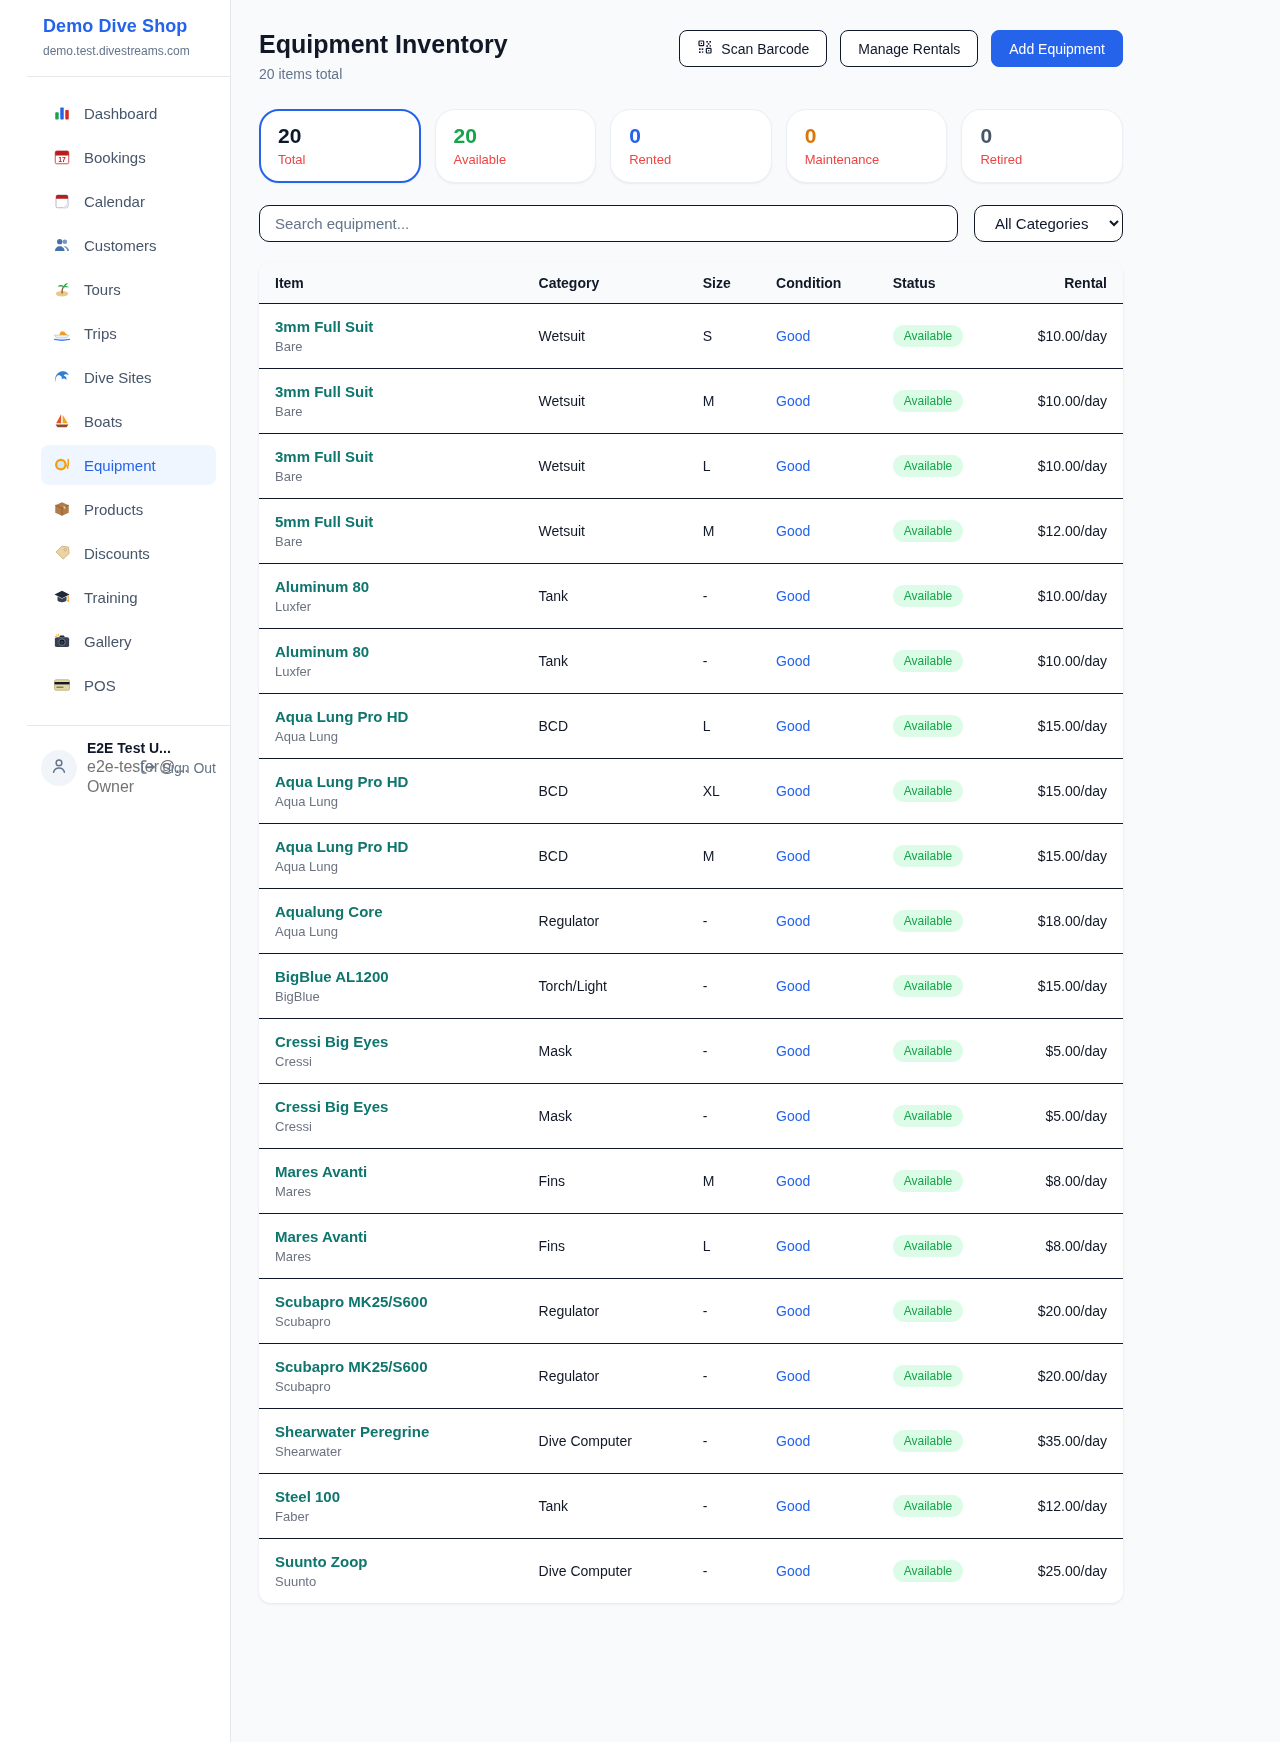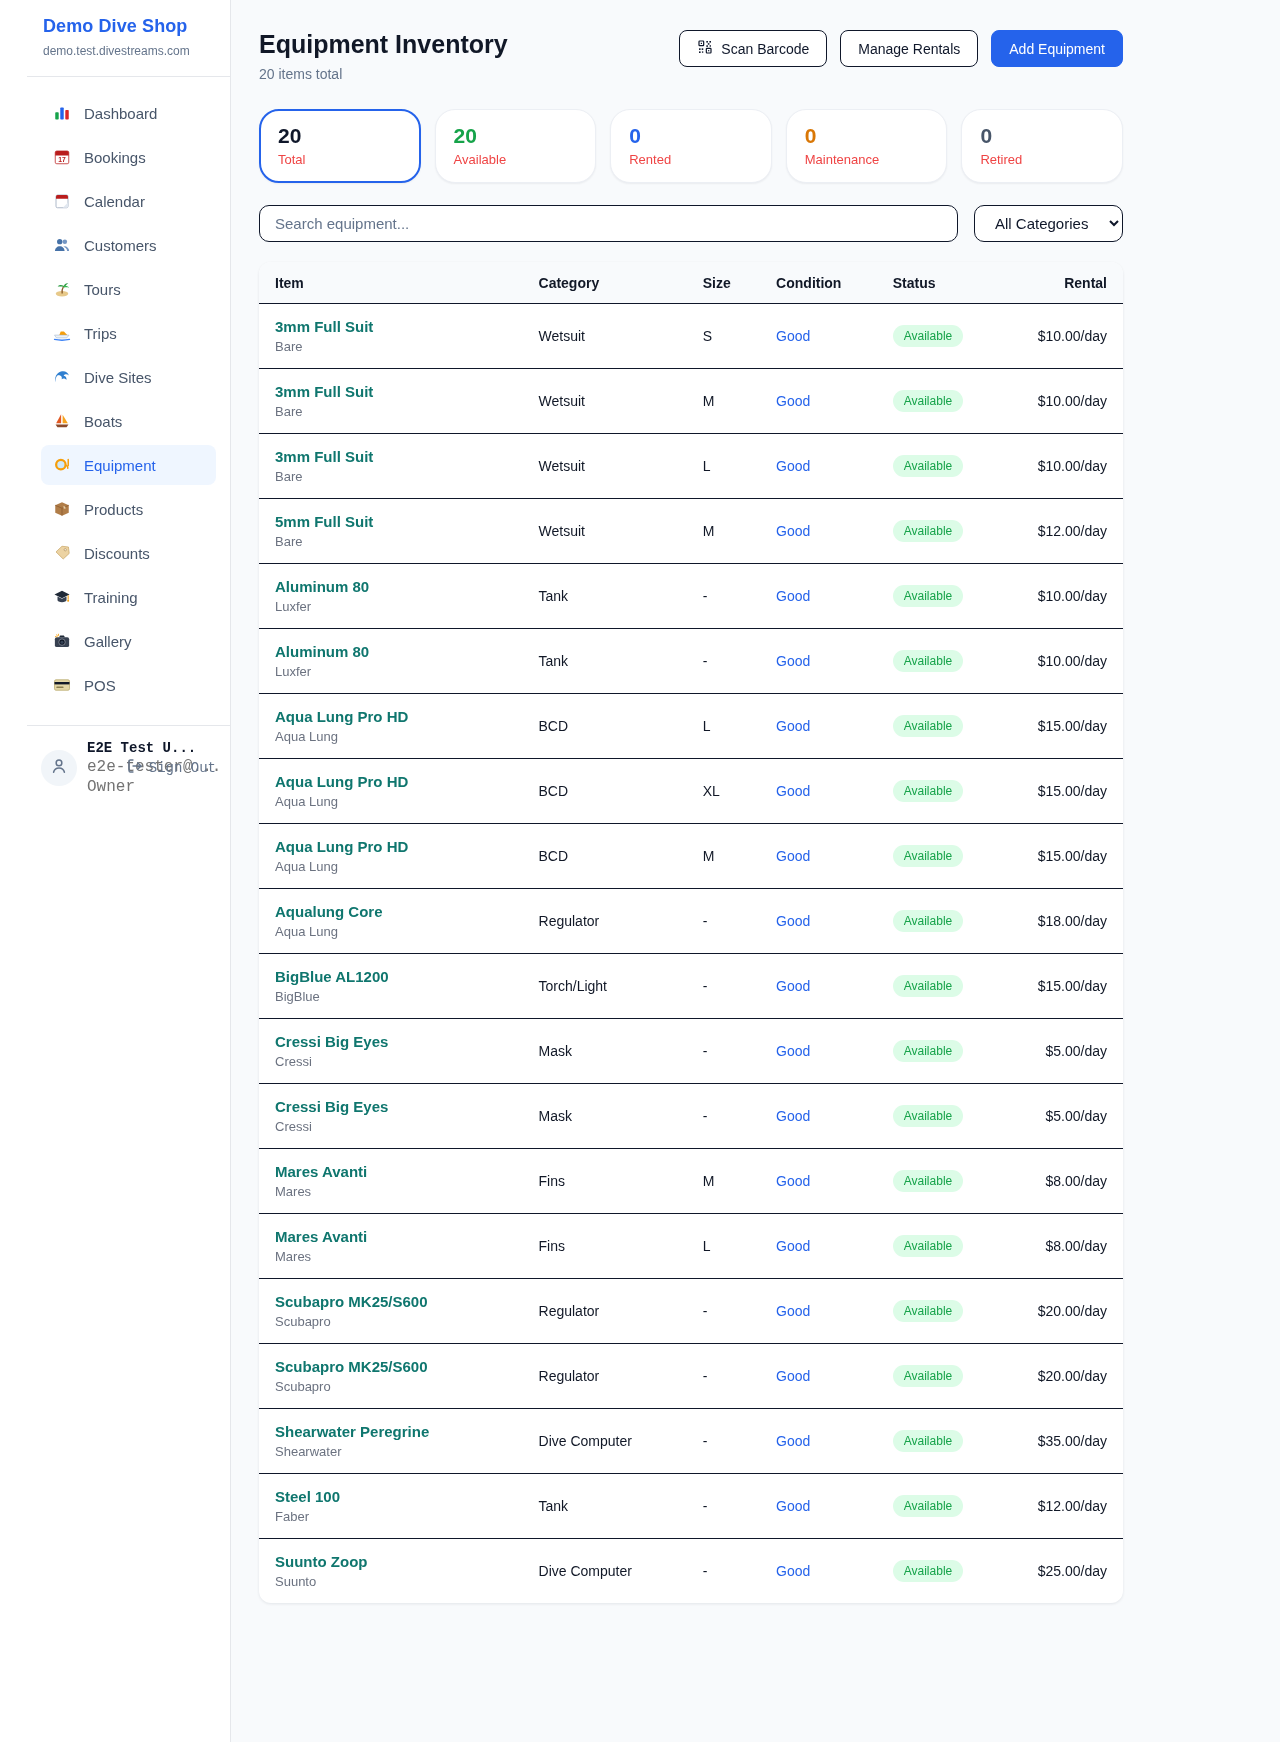--- a/index.html
+++ b/index.html
@@ -23,21 +23,21 @@
   .nav-item {
     display:flex; align-items:center; gap:13px;
     height:40px; padding:0 12px; margin-bottom:4px;
     border-radius:8px; font-size:15px; color:#475569; cursor:pointer;
   }
   .nav-item.active { background:#eff6ff; color:#2563eb; font-weight:500; }
   .nav-icon { width:18px; height:18px; display:inline-flex; flex:0 0 18px; }
   .nav-icon svg { width:100%; height:100%; display:block; }
   .sb-footer {
     border-top:1px solid #e5e7eb; margin-top:8px;
-    padding:14px 14px; display:flex; align-items:center; gap:10px;font-family:Liberation Mono, monospace;
+    padding:14px 14px; display:flex; align-items:center; gap:10px;
   }
   .avatar {
     width:36px; height:36px; border-radius:50%; background:#f1f5f9;
     display:flex; align-items:center; justify-content:center; flex:0 0 36px;
   }
   .avatar svg { width:20px; height:20px; }
   .user-block { min-width:0; }
   .user-name { font-size:14px; font-weight:bold; color:#0f172a; white-space:nowrap; }
   .user-email, .user-role { font-size:16px; color:#737373; margin-top:2px; white-space:nowrap; }
   .signout {

